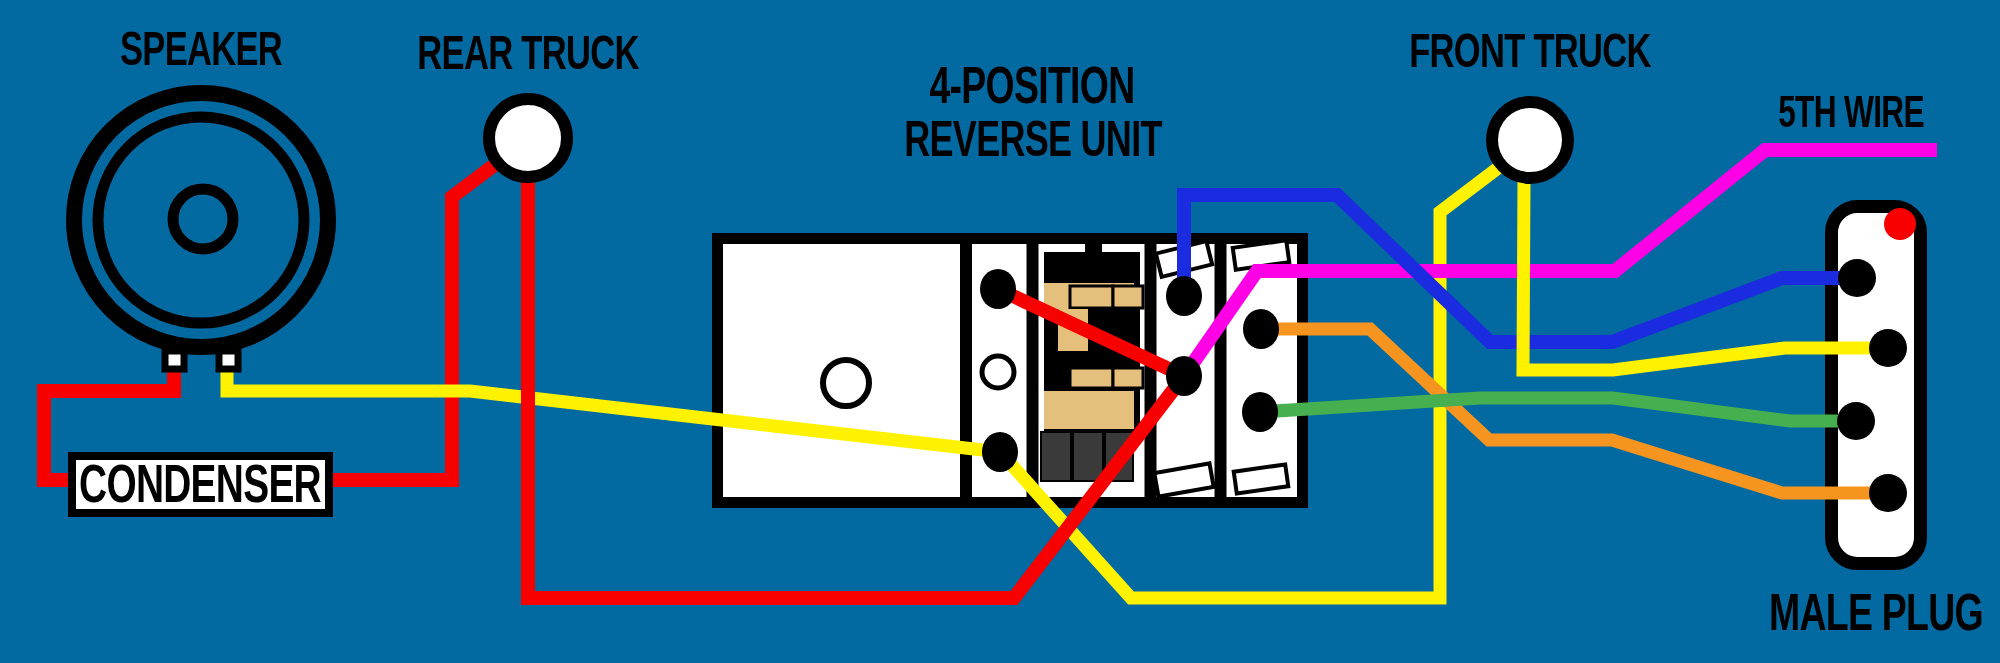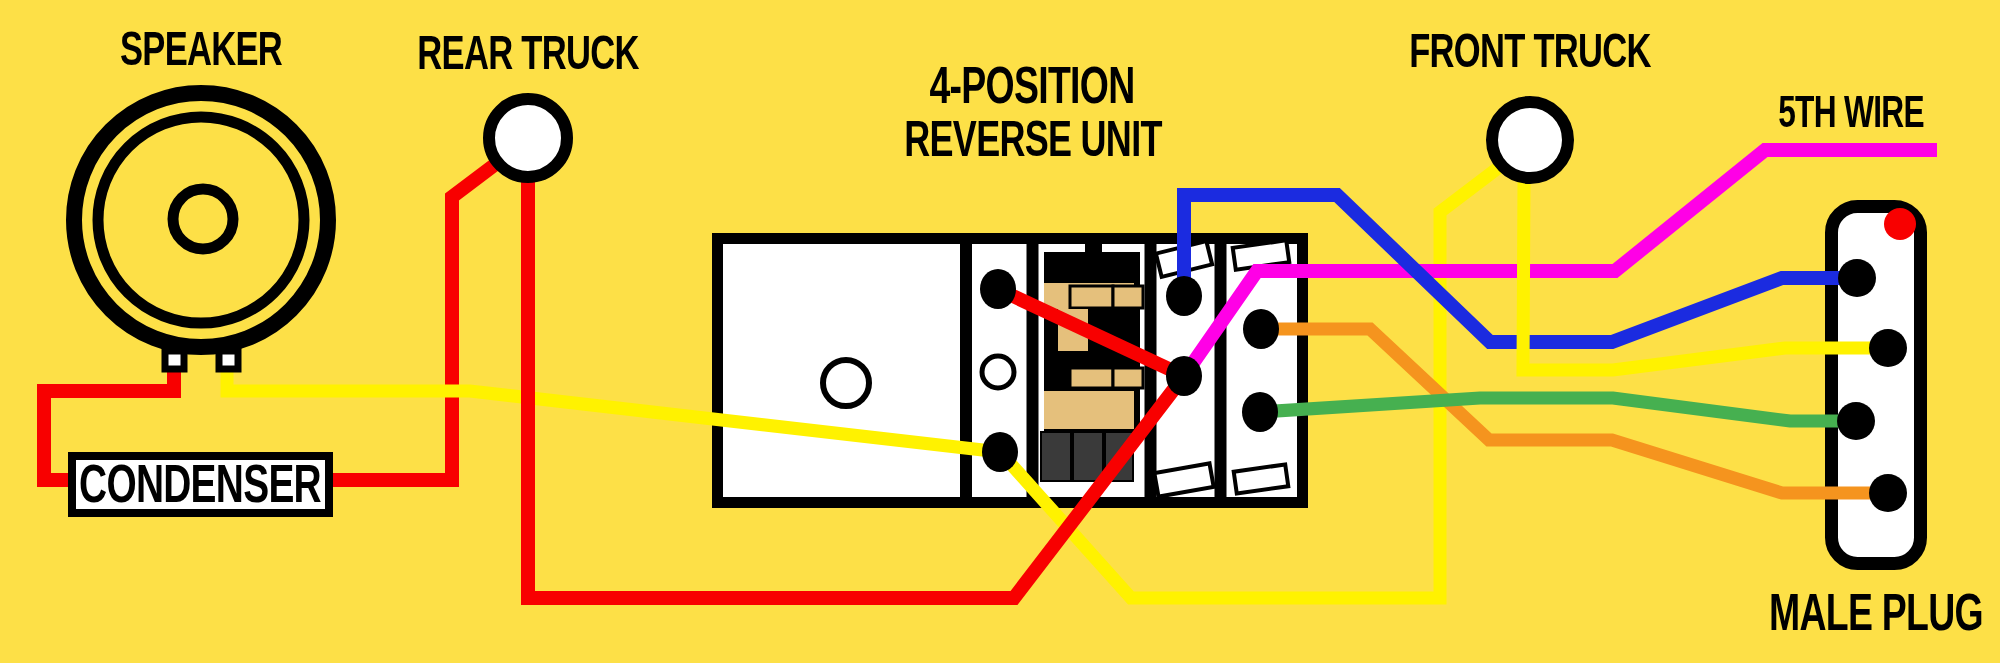--- a/index.html
+++ b/index.html
@@ -1,16 +1,16 @@
 <!DOCTYPE html>
 <html><head>
 <meta charset="utf-8">
 <style>
   html,body{margin:0;padding:0;background:#ffffff;}
-  #stage{position:relative;width:2000px;height:663px;background:#fde047;overflow:hidden;
+  #stage{position:relative;width:2000px;height:663px;background:#0369a1;overflow:hidden;
          font-family:"Liberation Sans", sans-serif;}
   #diagram{position:absolute;left:0;top:0;}
   .label{position:absolute;font-weight:800;color:#000;white-space:nowrap;
          letter-spacing:-1px;line-height:1;
          transform:translateX(-50%) scaleX(0.72);transform-origin:center top;
          font-family:"Liberation Sans", sans-serif;}
   .lbl-speaker      {left:201px;  top:25px;  font-size:48px;}
   .lbl-rear-truck   {left:528px;  top:29px;  font-size:48px;}
   .lbl-ru1          {left:1032px; top:59px;  font-size:52px;}
   .lbl-ru2          {left:1033px; top:114px; font-size:50px;}

